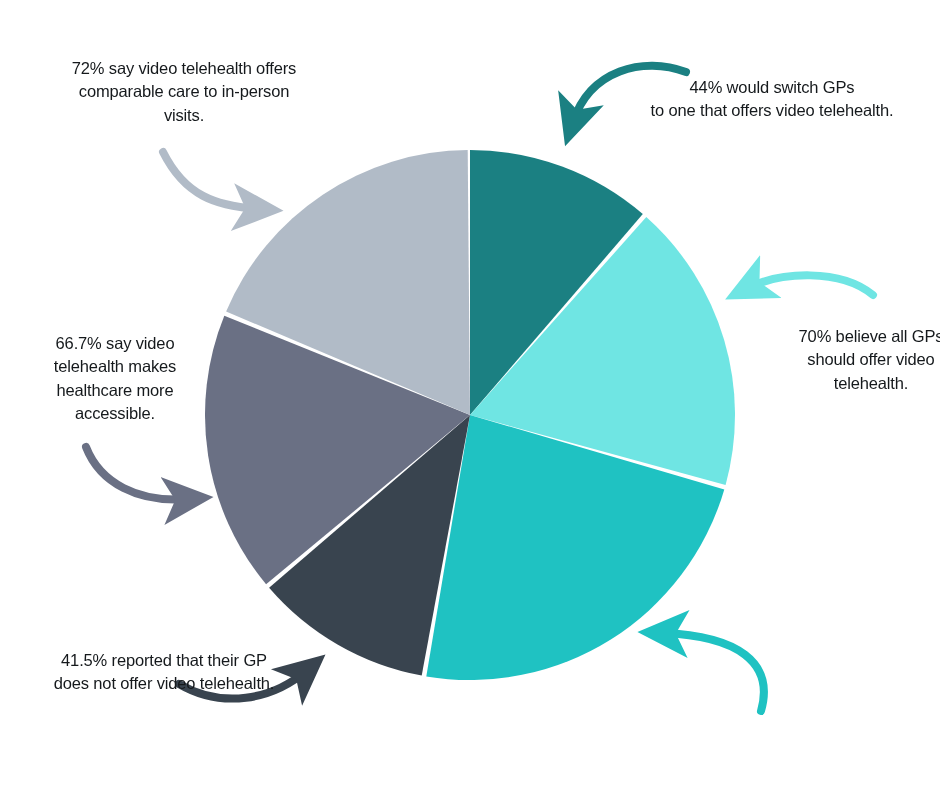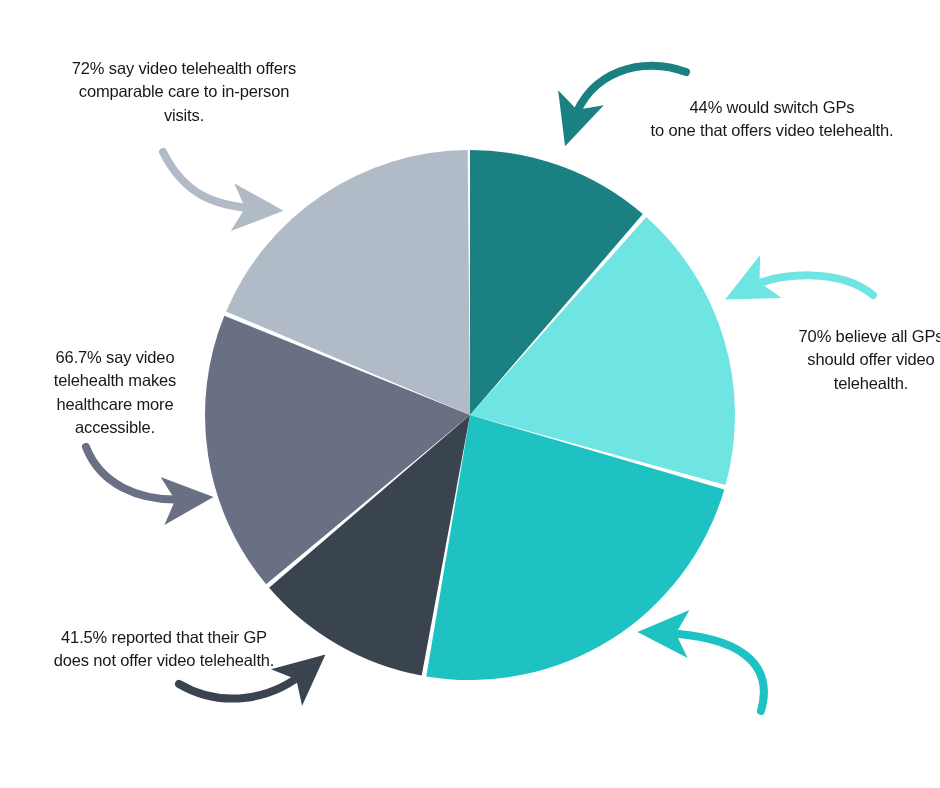--- a/index.html
+++ b/index.html
@@ -33,26 +33,26 @@
   .callout {
     position: absolute;
     font-family: "Liberation Sans", sans-serif;
     font-size: 16.5px;
     line-height: 1.42;
     color: #15191c;
     text-align: center;
     letter-spacing: -0.15px;
     white-space: pre-line;
   }
-  .callout-switch-gps   { left: 612px; top: 96px;  width: 320px; }
+  .callout-switch-gps   { left: 612px; top: 76px;  width: 320px; }
   .callout-comparable   { left: 28px;  top: 57px;  width: 312px; }
   .callout-all-gps      { left: 776px; top: 325px; width: 190px; }
-  .callout-accessible   { left: 22px;  top: 346px; width: 186px; }
+  .callout-accessible   { left: 22px;  top: 332px; width: 186px; }
   .callout-medicare     { left: 640px; top: 710px; width: 292px; }
-  .callout-no-offer     { left: 14px;  top: 626px; width: 300px; }
+  .callout-no-offer     { left: 14px;  top: 649px; width: 300px; }
 </style>
 </head>
 <body>
 
 <div id="stage">
 
   <svg class="chart-svg" viewBox="0 0 940 788" xmlns="http://www.w3.org/2000/svg">
 
     <g>
 

